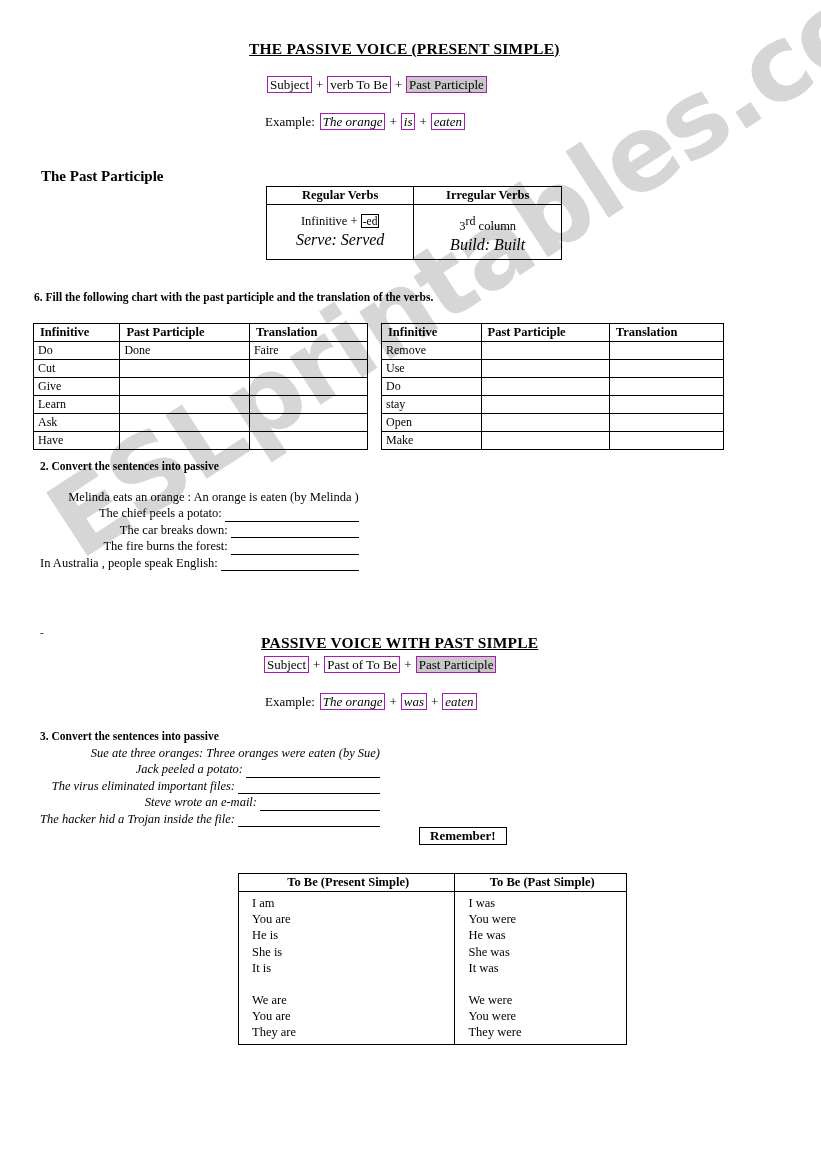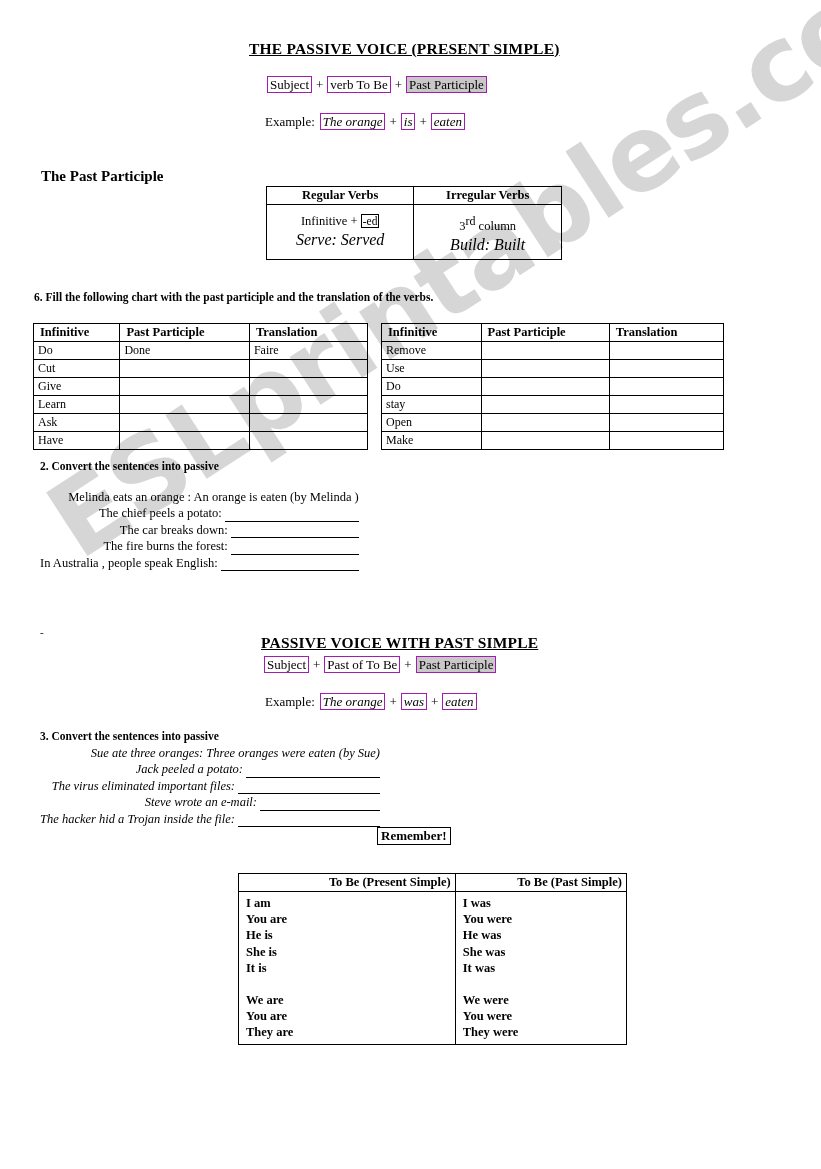--- a/index.html
+++ b/index.html
@@ -141,30 +141,29 @@
   .inline-box {
     border: 1px solid #000;
     padding: 0 1px;
     font-size: 11.5px;
   }
   sup { font-size: 12px; vertical-align: super; }
 
   
   table.tobe { width: 389px; }
   table.tobe th {
-    text-align: right;
+    text-align: center;
     padding-left: 7px;
     font-size: 12.5px;
   }
   table.tobe td.col {
-    padding: 3px 0 3px 7px;
+    padding: 3px 0 3px 13px;
     font-size: 12.5px;
     line-height: 16.2px;
     vertical-align: top;
-    font-weight: bold;
   }
   table.tobe .c0 { width: 218px; }
   table.tobe .c1 { width: 169px; }
   table.tobe .spacer { display: block; height: 16px; }
 
   
   .sentences { font-size: 12.5px; line-height: 16.4px; white-space: nowrap; }
   .sentences .ln { display: block; text-align: right; }
   .blank {
     display: inline-block;
@@ -176,24 +175,25 @@
 
   .tiny-dash {
     font-size: 11px;
     line-height: 8px;
   }
 
   .remember {
     border: 1px solid #000;
     font-weight: bold;
     font-size: 13px;
-    padding: 0 3px;
+    padding: 0 10px;
     display: inline-block;
     line-height: 16px;
     background: #fff;
+    margin-left: 42px;
   }
 </style>
 </head>
 <body>
 
 <div id="watermark">
   <div class="wm-text">ESLprintables.com</div>
 </div>
 
 <div id="page">

